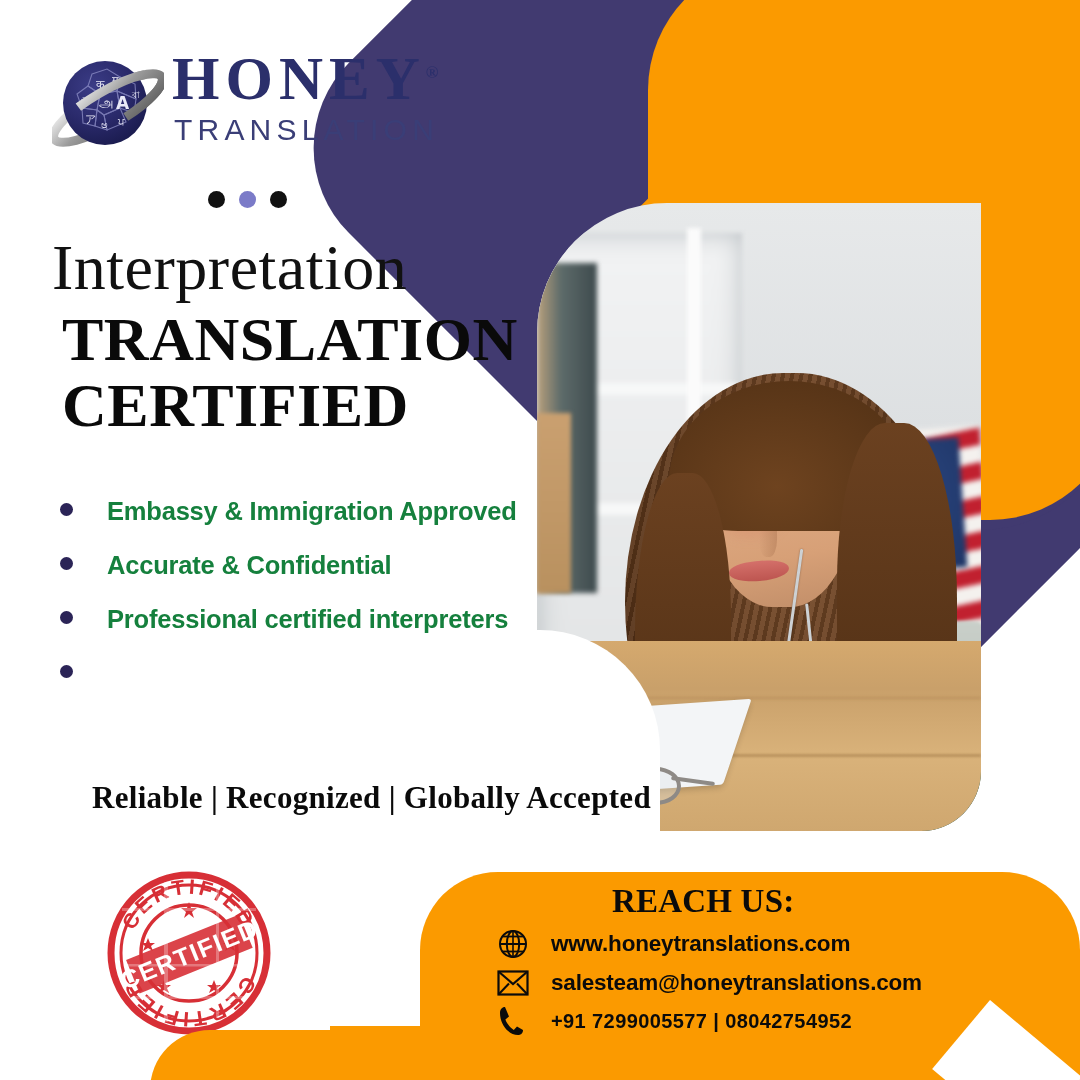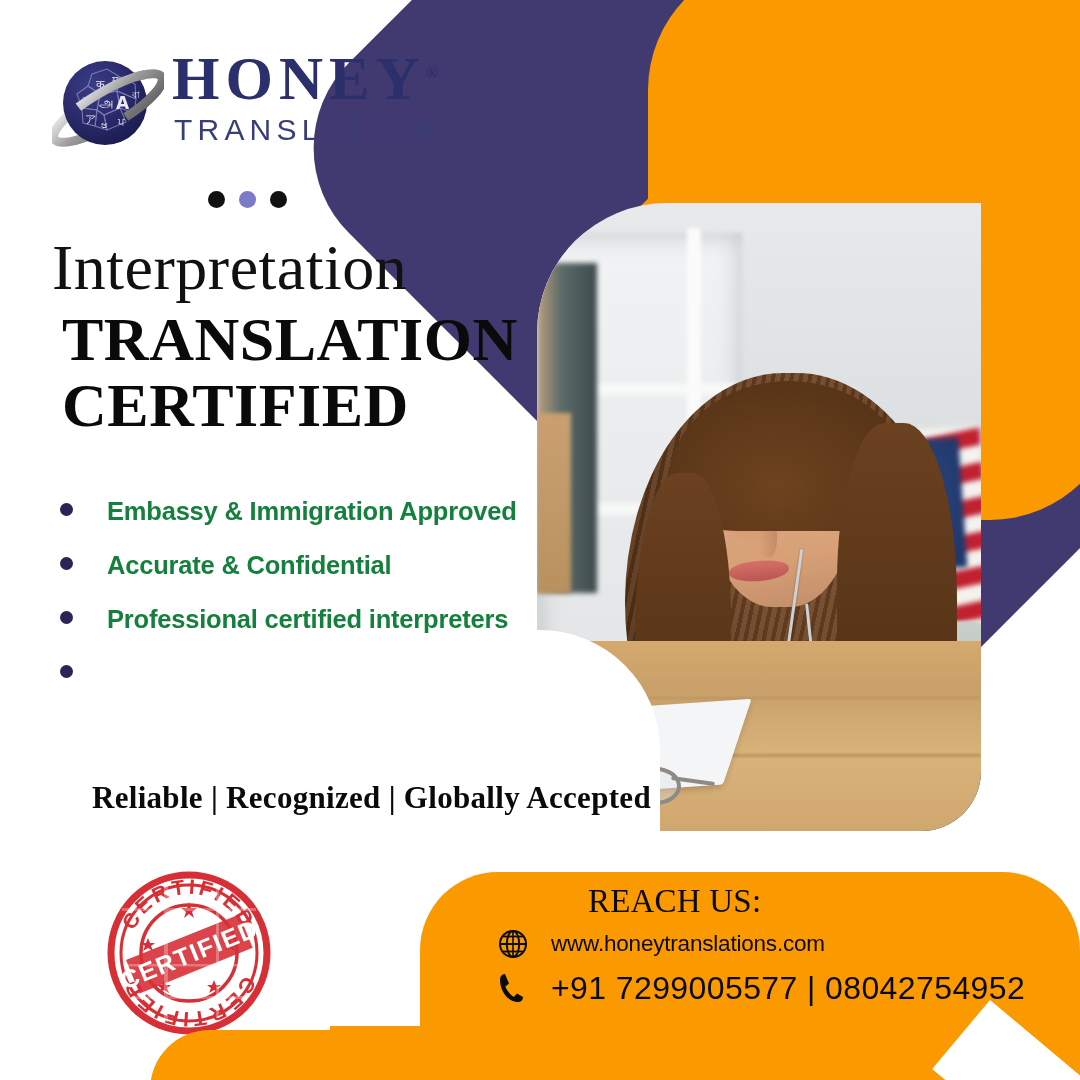--- a/index.html
+++ b/index.html
@@ -196,28 +196,28 @@
 
   
   .footer-main{position:absolute;left:420px;top:872px;width:660px;height:208px;
       background:#FB9A00;border-radius:78px 78px 0 0;}
   .footer-right-trim{position:absolute;left:990px;top:1000px;width:120px;height:90px;
       background:#fff;transform:rotate(40deg);transform-origin:0 0;}
   .footer-left{position:absolute;left:150px;top:1030px;width:320px;height:60px;
       background:#FB9A00;border-radius:70px 70px 0 0;}
   .footer-left2{position:absolute;left:330px;top:1026px;width:200px;height:64px;background:#FB9A00;}
 
-  .reach{position:absolute;left:588px;top:883px;
-      font-family:"Liberation Serif", serif;font-weight:400;font-size:33px;color:#0b0b0b;letter-spacing:.2px;}
+  .reach{position:absolute;left:612px;top:883px;
+      font-family:"Liberation Serif", serif;font-weight:700;font-size:33px;color:#0b0b0b;letter-spacing:.2px;}
 
   .contacts{position:absolute;left:493px;top:928px;width:580px;}
   .crow{display:flex;align-items:center;margin-bottom:9px;}
   .cicon{width:40px;flex:none;display:flex;align-items:center;justify-content:center;}
-  .ctext{font-family:"Liberation Sans", sans-serif;font-weight:400;font-size:22.5px;color:#0b0b0b;line-height:1.21;margin-left:18px;letter-spacing:-.2px;}
-  .crow.phone .ctext{font-size:32px;letter-spacing:.4px;}
+  .ctext{font-family:"Liberation Sans", sans-serif;font-weight:700;font-size:22.5px;color:#0b0b0b;line-height:1.21;margin-left:18px;letter-spacing:-.2px;}
+  .crow.phone .ctext{font-size:20px;letter-spacing:.4px;}
 </style>
 </head>
 <body>
 
 <div class="poster">
 
   <div class="shape purple-top-block"></div>
   <div class="shape purple-band"></div>
   <div class="shape purple-right-block"></div>
   <div class="shape orange-diag"></div>
@@ -416,20 +416,31 @@
           <line x1="5.5" y1="8.5" x2="26.5" y2="8.5" stroke="#0b0b0b" stroke-width="1.8"></line>
           <line x1="5.5" y1="23.5" x2="26.5" y2="23.5" stroke="#0b0b0b" stroke-width="1.8"></line>
           <line x1="16" y1="3" x2="16" y2="29" stroke="#0b0b0b" stroke-width="1.6"></line>
         </svg>
       </span>
       <span class="ctext">
         <span>www.honeytranslations.com</span><br>
       </span>
     </div>
 
+    <div class="crow">
+      <span class="cicon">
+        <svg width="32" height="26" viewBox="0 0 32 26">
+          <rect x="1.5" y="1.5" width="29" height="23" fill="none" stroke="#0b0b0b" stroke-width="2.2"></rect>
+          <polyline points="1.5,1.5 16,14 30.5,1.5" fill="none" stroke="#0b0b0b" stroke-width="2.2"></polyline>
+          <line x1="1.5" y1="24.5" x2="12" y2="13.5" stroke="#0b0b0b" stroke-width="2"></line>
+          <line x1="30.5" y1="24.5" x2="20" y2="13.5" stroke="#0b0b0b" stroke-width="2"></line>
+        </svg>
+      </span>
+      <span class="ctext">salesteam@honeytranslations.com</span>
+    </div>
 
     <div class="crow phone">
       <span class="cicon">
         <svg width="30" height="32" viewBox="0 0 30 32">
           <path d="M7 2c-3 0-5 2.4-5 6 0 11 8 22 18 22 3.4 0 5-2.2 5-5l-6-3.4-3.2 3.4C12 22.5 8.8 18.6 7.4 14.6L11 11.4 7 2z" fill="#0b0b0b"></path>
         </svg>
       </span>
       <span class="ctext">+91 7299005577  |  08042754952</span>
     </div>
   </div>

